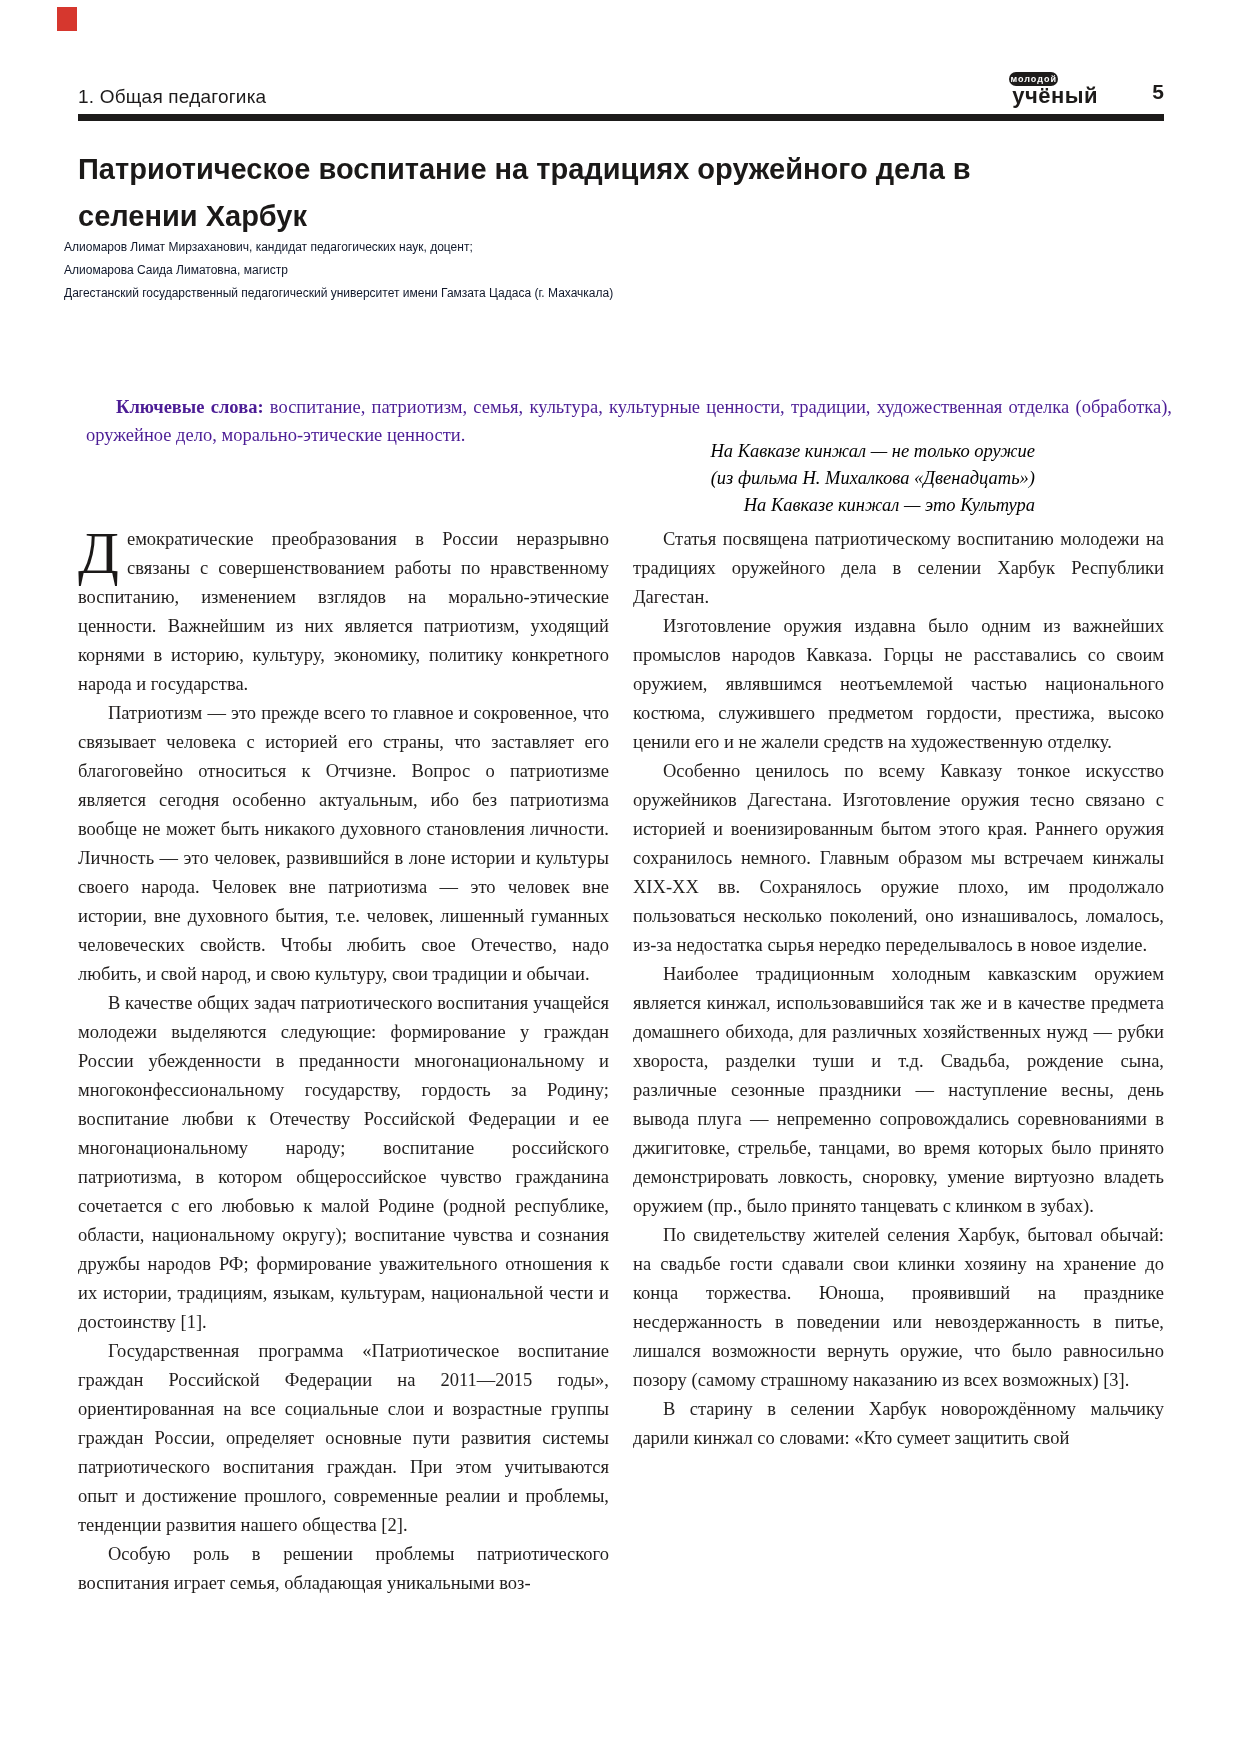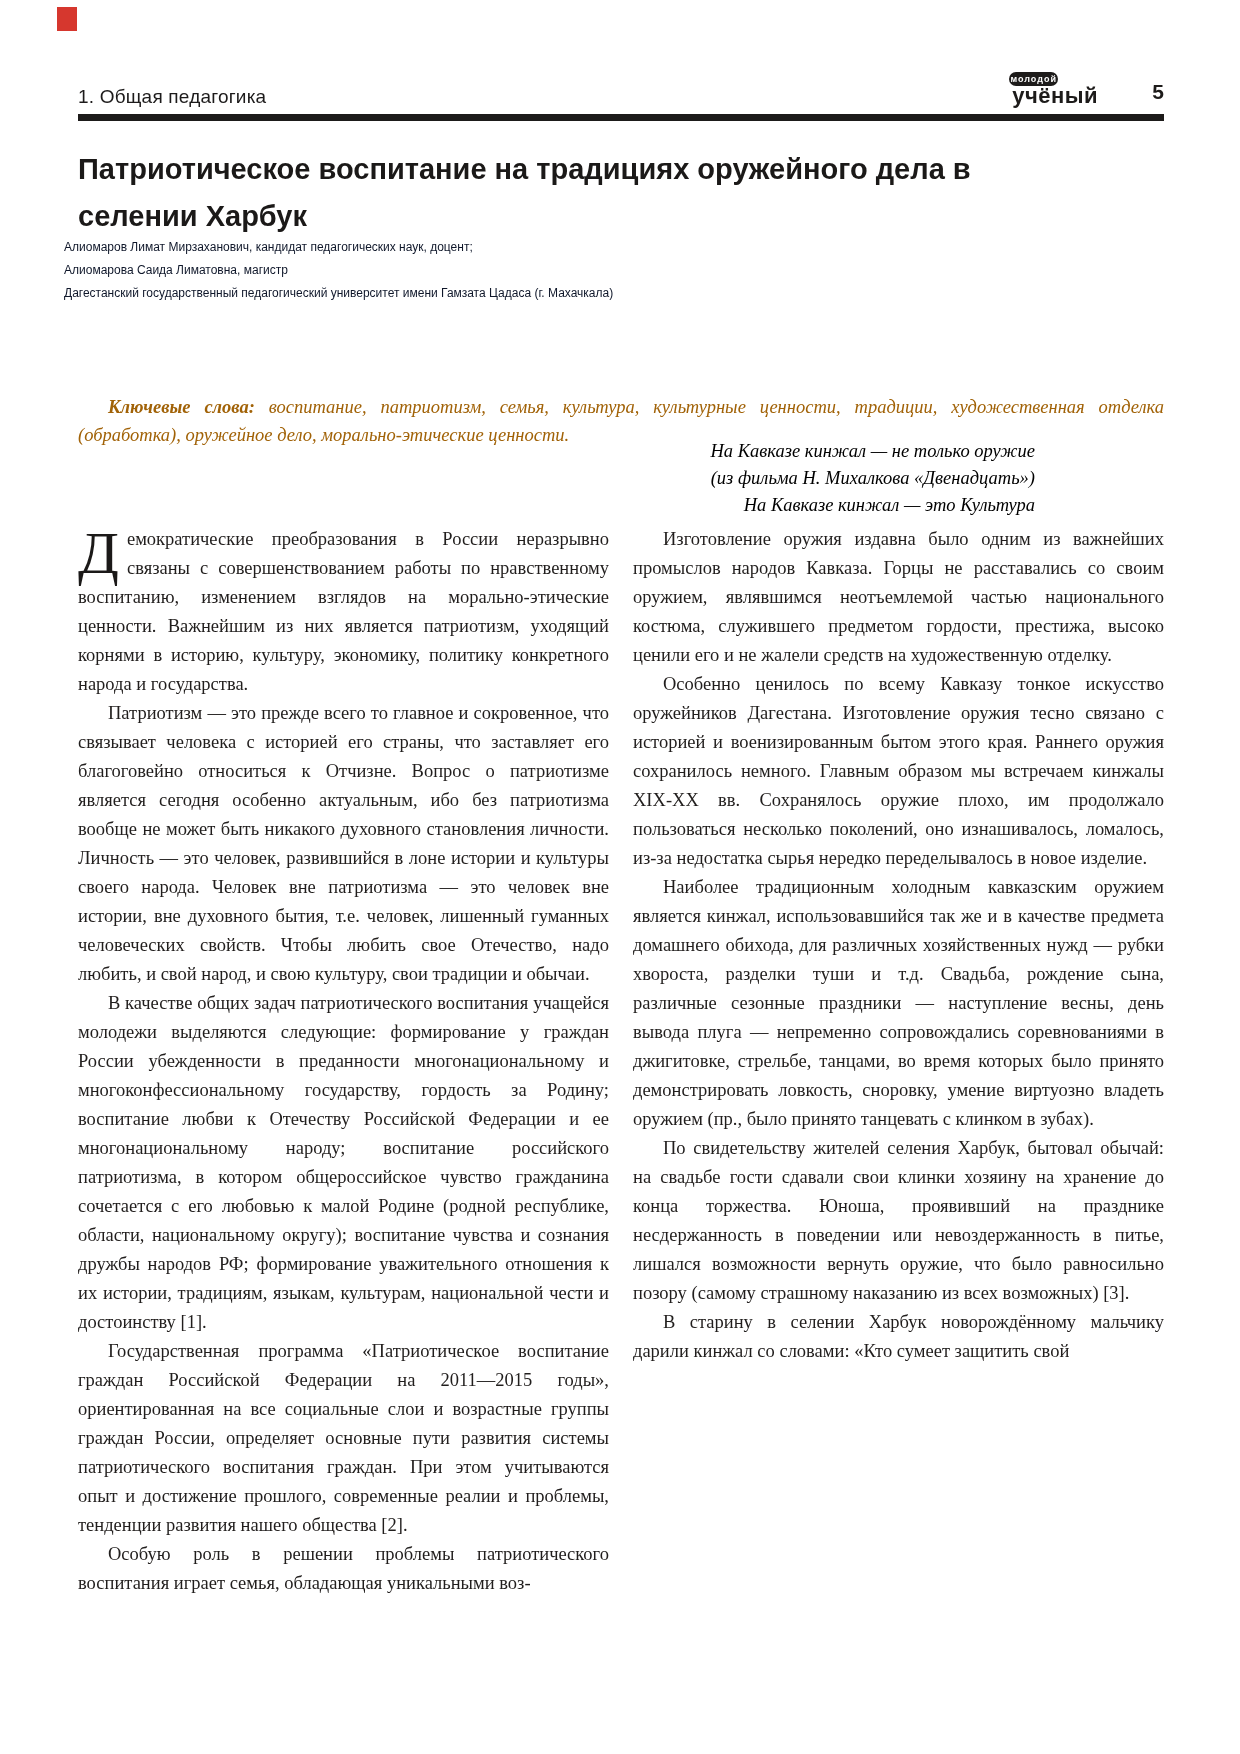--- a/index.html
+++ b/index.html
@@ -58,23 +58,23 @@
     font-weight:bold;font-size:29px;line-height:47px;color:#1b1918;
   }
   .authors{
     position:absolute;left:64px;top:236px;width:1020px;
     font-family:"Liberation Sans", sans-serif;
     font-size:12px;line-height:23px;color:#0f172a;
   }
   .author-block2{}
   
   .keywords{
-    position:absolute;left:78px;top:393px;width:1086px;
-    font-style:italic;font-size:18.5px;line-height:28px;
-    text-align:justify;text-indent:30px;color:#a16207;
+    position:absolute;left:86px;top:393px;width:1086px;
+    font-size:18.5px;line-height:28px;
+    text-align:justify;text-indent:30px;color:#4c1d95;
   }
   .keywords b{font-weight:bold;}
   
   .epigraph{
     position:absolute;right:205px;top:438px;width:620px;
     font-style:italic;font-size:18.5px;line-height:27px;
     text-align:right;color:#000000;
   }
   
   .columns{
@@ -131,20 +131,21 @@
 
   <div class="columns">
     <div class="col">
       <p class="noindent"><span class="dropcap">Д</span><span>емократические преобразования в России неразрывно связаны с совершенствованием работы по нравственному воспитанию, изменением взглядов на морально-этические ценности. Важнейшим из них является патриотизм, уходящий корнями в историю, культуру, экономику, политику конкретного народа и государства.</span></p>
       <p>Патриотизм — это прежде всего то главное и сокровенное, что связывает человека с историей его страны, что заставляет его благоговейно относиться к Отчизне. Вопрос о патриотизме является сегодня особенно актуальным, ибо без патриотизма вообще не может быть никакого духовного становления личности. Личность — это человек, развившийся в лоне истории и культуры своего народа. Человек вне патриотизма — это человек вне истории, вне духовного бытия, т.е. человек, лишенный гуманных человеческих свойств. Чтобы любить свое Отечество, надо любить, и свой народ, и свою культуру, свои традиции и обычаи.</p>
       <p>В качестве общих задач патриотического воспитания учащейся молодежи выделяются следующие: формирование у граждан России убежденности в преданности многонациональному и многоконфессиональному государству, гордость за Родину; воспитание любви к Отечеству Российской Федерации и ее многонациональному народу; воспитание российского патриотизма, в котором общероссийское чувство гражданина сочетается с его любовью к малой Родине (родной республике, области, национальному округу); воспитание чувства и сознания дружбы народов РФ; формирование уважительного отношения к их истории, традициям, языкам, культурам, национальной чести и достоинству [1].</p>
       <p>Государственная программа «Патриотическое воспитание граждан Российской Федерации на 2011—2015 годы», ориентированная на все социальные слои и возрастные группы граждан России, определяет основные пути развития системы патриотического воспитания граждан. При этом учитываются опыт и достижение прошлого, современные реалии и проблемы, тенденции развития нашего общества [2].</p>
       <p>Особую роль в решении проблемы патриотического воспитания играет семья, обладающая уникальными воз-</p>
     </div>
     <div class="col">
+      <p>Статья посвящена патриотическому воспитанию молодежи на традициях оружейного дела в селении Харбук Республики Дагестан.</p>
       <p>Изготовление оружия издавна было одним из важнейших промыслов народов Кавказа. Горцы не расставались со своим оружием, являвшимся неотъемлемой частью национального костюма, служившего предметом гордости, престижа, высоко ценили его и не жалели средств на художественную отделку.</p>
       <p>Особенно ценилось по всему Кавказу тонкое искусство оружейников Дагестана. Изготовление оружия тесно связано с историей и военизированным бытом этого края. Раннего оружия сохранилось немного. Главным образом мы встречаем кинжалы XIX-XX вв. Сохранялось оружие плохо, им продолжало пользоваться несколько поколений, оно изнашивалось, ломалось, из-за недостатка сырья нередко переделывалось в новое изделие.</p>
       <p>Наиболее традиционным холодным кавказским оружием является кинжал, использовавшийся так же и в качестве предмета домашнего обихода, для различных хозяйственных нужд — рубки хвороста, разделки туши и т.д. Свадьба, рождение сына, различные сезонные праздники — наступление весны, день вывода плуга — непременно сопровождались соревнованиями в джигитовке, стрельбе, танцами, во время которых было принято демонстрировать ловкость, сноровку, умение виртуозно владеть оружием (пр., было принято танцевать с клинком в зубах).</p>
       <p>По свидетельству жителей селения Харбук, бытовал обычай: на свадьбе гости сдавали свои клинки хозяину на хранение до конца торжества. Юноша, проявивший на празднике несдержанность в поведении или невоздержанность в питье, лишался возможности вернуть оружие, что было равносильно позору (самому страшному наказанию из всех возможных) [3].</p>
       <p>В старину в селении Харбук новорождённому мальчику дарили кинжал со словами: «Кто сумеет защитить свой</p>
     </div>
   </div>
 
 </div>
 

